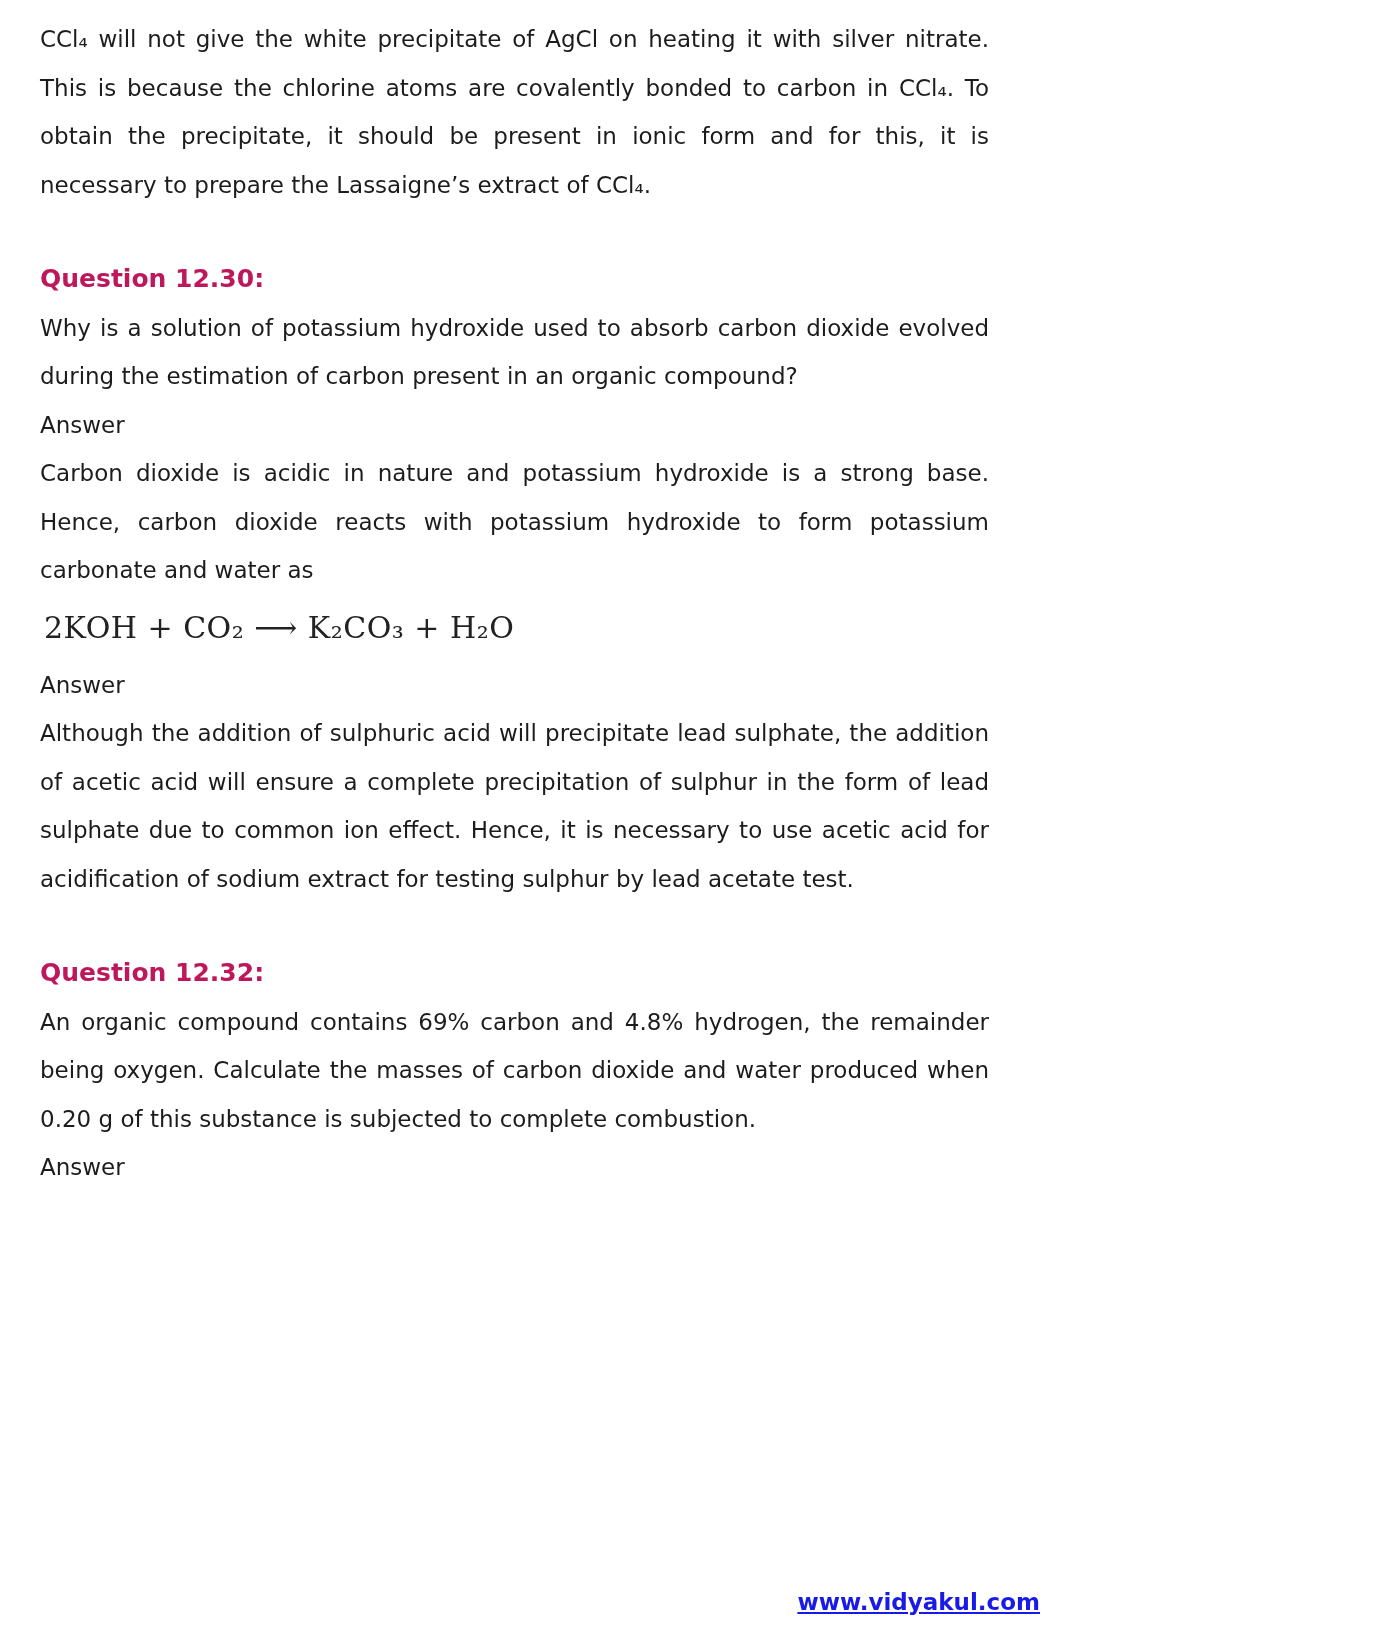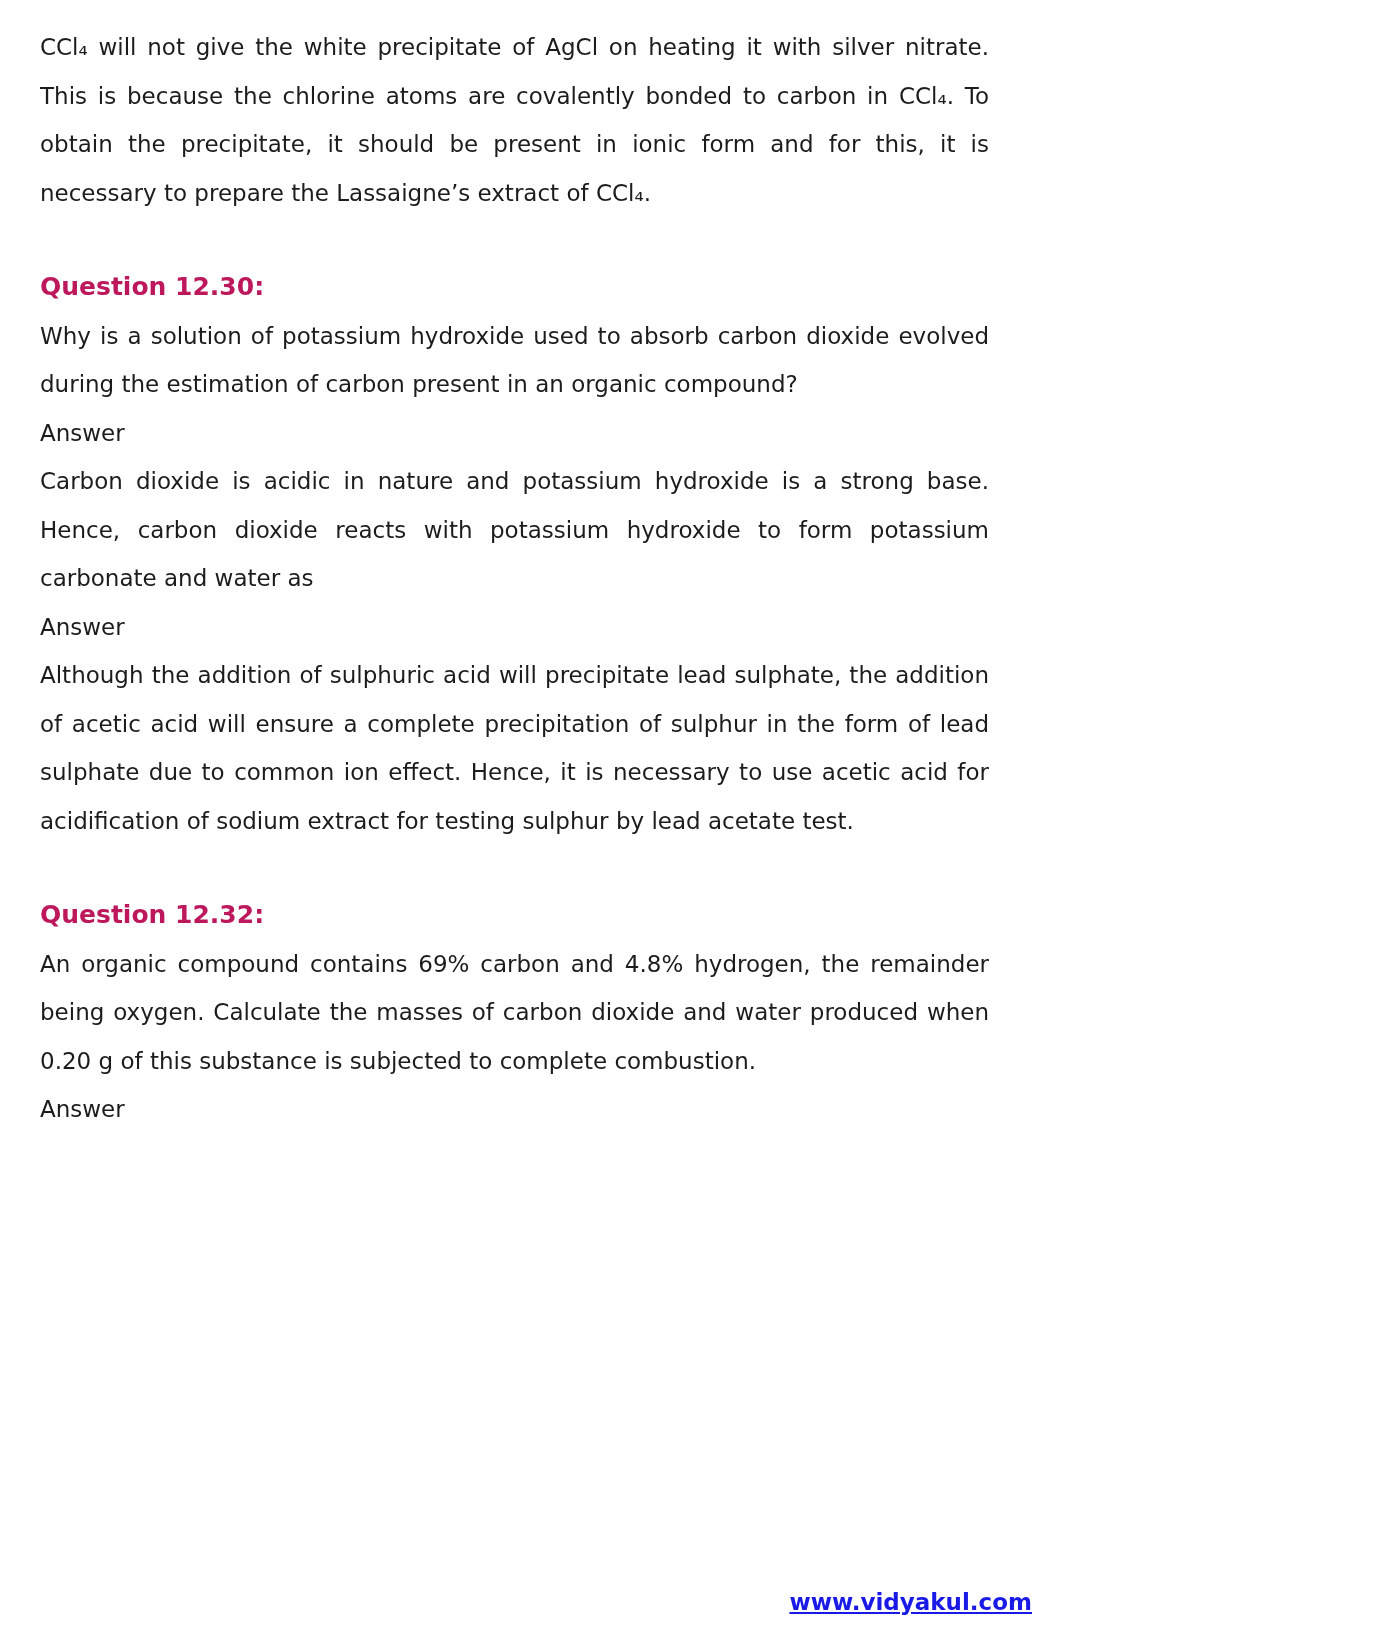--- a/index.html
+++ b/index.html
@@ -6,21 +6,21 @@
     margin: 0;
     padding: 0;
     background: #ffffff;
   }
   .page {
     position: relative;
     width: 1087px;
     height: 1642px;
     box-sizing: border-box;
     background: #ffffff;
-    padding: 23px 98px 0 40px;
+    padding: 15px 98px 0 40px;
     font-family: "DejaVu Sans", "Liberation Sans", sans-serif;
     font-size: 23px;
     line-height: 48.5px;
     color: #1c1c1c;
     text-align: justify;
     overflow: hidden;
   }
   p.body {
     margin: 0;
   }
@@ -36,21 +36,21 @@
     font-family: "DejaVu Serif", "Liberation Serif", serif;
     font-size: 30px;
     line-height: 62px;
     margin: 2px 0 2px 4px;
     text-align: left;
     color: #222222;
     letter-spacing: 0.5px;
   }
   .footer {
     position: absolute;
-    right: 55px;
+    right: 47px;
     bottom: 16px;
     text-align: right;
   }
   .footer-link {
     font-family: "DejaVu Sans", "Liberation Sans", sans-serif;
     font-size: 23px;
     font-weight: bold;
     color: #1a1ae6;
     text-decoration: underline;
   }
@@ -59,20 +59,21 @@
 <body>
 
 <div class="page">
 
   <p class="body">CCl₄ will not give the white precipitate of AgCl on heating it with silver nitrate. This is because the chlorine atoms are covalently bonded to carbon in CCl₄. To obtain the precipitate, it should be present in ionic form and for this, it is necessary to prepare the Lassaigne’s extract of CCl₄.</p>
 
   <h2 class="qhead">Question 12.30:</h2>
   <p class="body">Why is a solution of potassium hydroxide used to absorb carbon dioxide evolved during the estimation of carbon present in an organic compound?</p>
   <p class="body">Answer</p>
   <p class="body">Carbon dioxide is acidic in nature and potassium hydroxide is a strong base. Hence, carbon dioxide reacts with potassium hydroxide to form potassium carbonate and water as</p>
+  <div class="equation">2KOH + CO₂  ⟶ K₂CO₃  +  H₂O</div>
 
   <p class="body">Answer</p>
   <p class="body">Although the addition of sulphuric acid will precipitate lead sulphate, the addition of acetic acid will ensure a complete precipitation of sulphur in the form of lead sulphate due to common ion effect. Hence, it is necessary to use acetic acid for acidification of sodium extract for testing sulphur by lead acetate test.</p>
 
   <h2 class="qhead">Question 12.32:</h2>
   <p class="body">An organic compound contains 69% carbon and 4.8% hydrogen, the remainder being oxygen. Calculate the masses of carbon dioxide and water produced when 0.20 g of this substance is subjected to complete combustion.</p>
   <p class="body">Answer</p>
 
   <div class="footer">
     <a class="footer-link" href="#">www.vidyakul.com</a>

